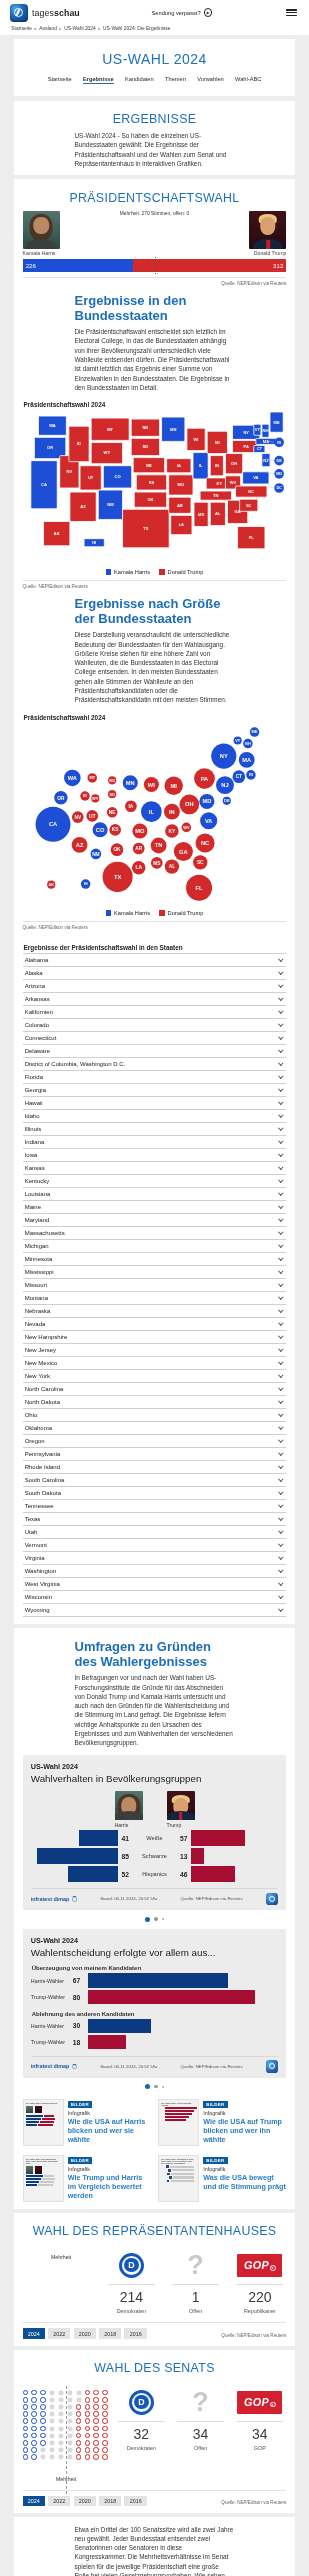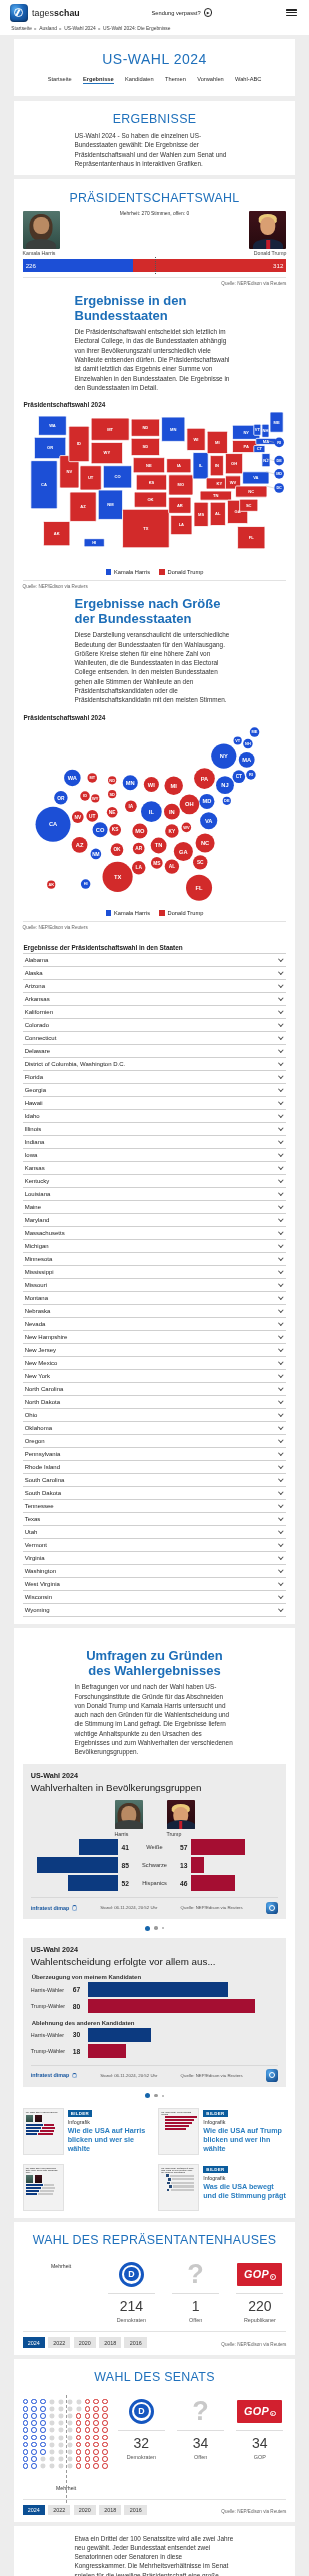--- a/index.html
+++ b/index.html
@@ -671,21 +671,21 @@
         <span class="chev"></span>
       </div>
       <div class="acc-row">
         <span class="nm">Wyoming</span>
         <span class="chev"></span>
       </div>
     </div>
 </section>
 
 <section class="card">
-  <h3 class="sub-blue" style="margin-top:13px;text-align:center;">Umfragen zu Gründen des Wahlergebnisses</h3>
+  <h3 class="sub-blue" style="margin-top:4px;">Umfragen zu Gründen des Wahlergebnisses</h3>
   <p class="text-col">In Befragungen vor und nach der Wahl haben US-Forschungsinstitute die Gründe für das Abschneiden von Donald Trump und Kamala Harris untersucht und auch nach den Gründen für die Wahlentscheidung und die Stimmung im Land gefragt. Die Ergebnisse liefern wichtige Anhaltspunkte zu den Ursachen des Ergebnisses und zum Wahlverhalten der verschiedenen Bevölkerungsgruppen.</p>
 
   <div class="slide">
     <div class="t1">US-Wahl 2024</div>
     <div class="t2">Wahlverhalten in Bevölkerungsgruppen</div>
     <div class="slide-photos">
       <div>
         <div class="sp portrait harris-bg">
             <div class="hair"></div>
             <div class="head"></div>
@@ -846,20 +846,21 @@
           </div>
           <div style="display: flex; gap: 1px; margin: 0.8px 0px;">
             <span style="display: inline-block; height: 2.1px; width: 13.4px; background: rgb(12, 58, 128);"></span>
             <span style="display: inline-block; height: 2.1px; width: 14.4px; background: rgb(201, 201, 201);"></span>
           </div>
           <div style="display: flex; gap: 1px; margin: 0.8px 0px;">
             <span style="display: inline-block; height: 2.1px; width: 11.3px; background: rgb(12, 58, 128);"></span>
             <span style="display: inline-block; height: 2.1px; width: 15.5px; background: rgb(201, 201, 201);"></span>
           </div>
         </div>
+        <div><span class="badge">BILDER</span><div class="kicker">Infografik</div><h4>Wie Trump und Harris im Vergleich bewertet werden</h4></div>
       </article>
       <article class="teaser">
         <div class="thumb">
           <div class="tt">US-Wahl 2024 Entwickelt sich das Land in die richtige oder die falsche Richtung?</div>
           <div style="display: flex; gap: 1.5px; margin: 1px 0px; align-items: center;">
             <span style="display: inline-block; width: 2.6px; height: 2.6px; background: rgb(39, 74, 119); margin-left: 5.2px;"></span>
             <span style="display: inline-block; height: 2.1px; width: 24px; background: rgb(201, 201, 201);"></span>
           </div>
           <div style="display: flex; gap: 1.5px; margin: 1px 0px; align-items: center;">
             <span style="display: inline-block; width: 2.6px; height: 2.6px; background: rgb(39, 74, 119); margin-left: 7.2px;"></span>

